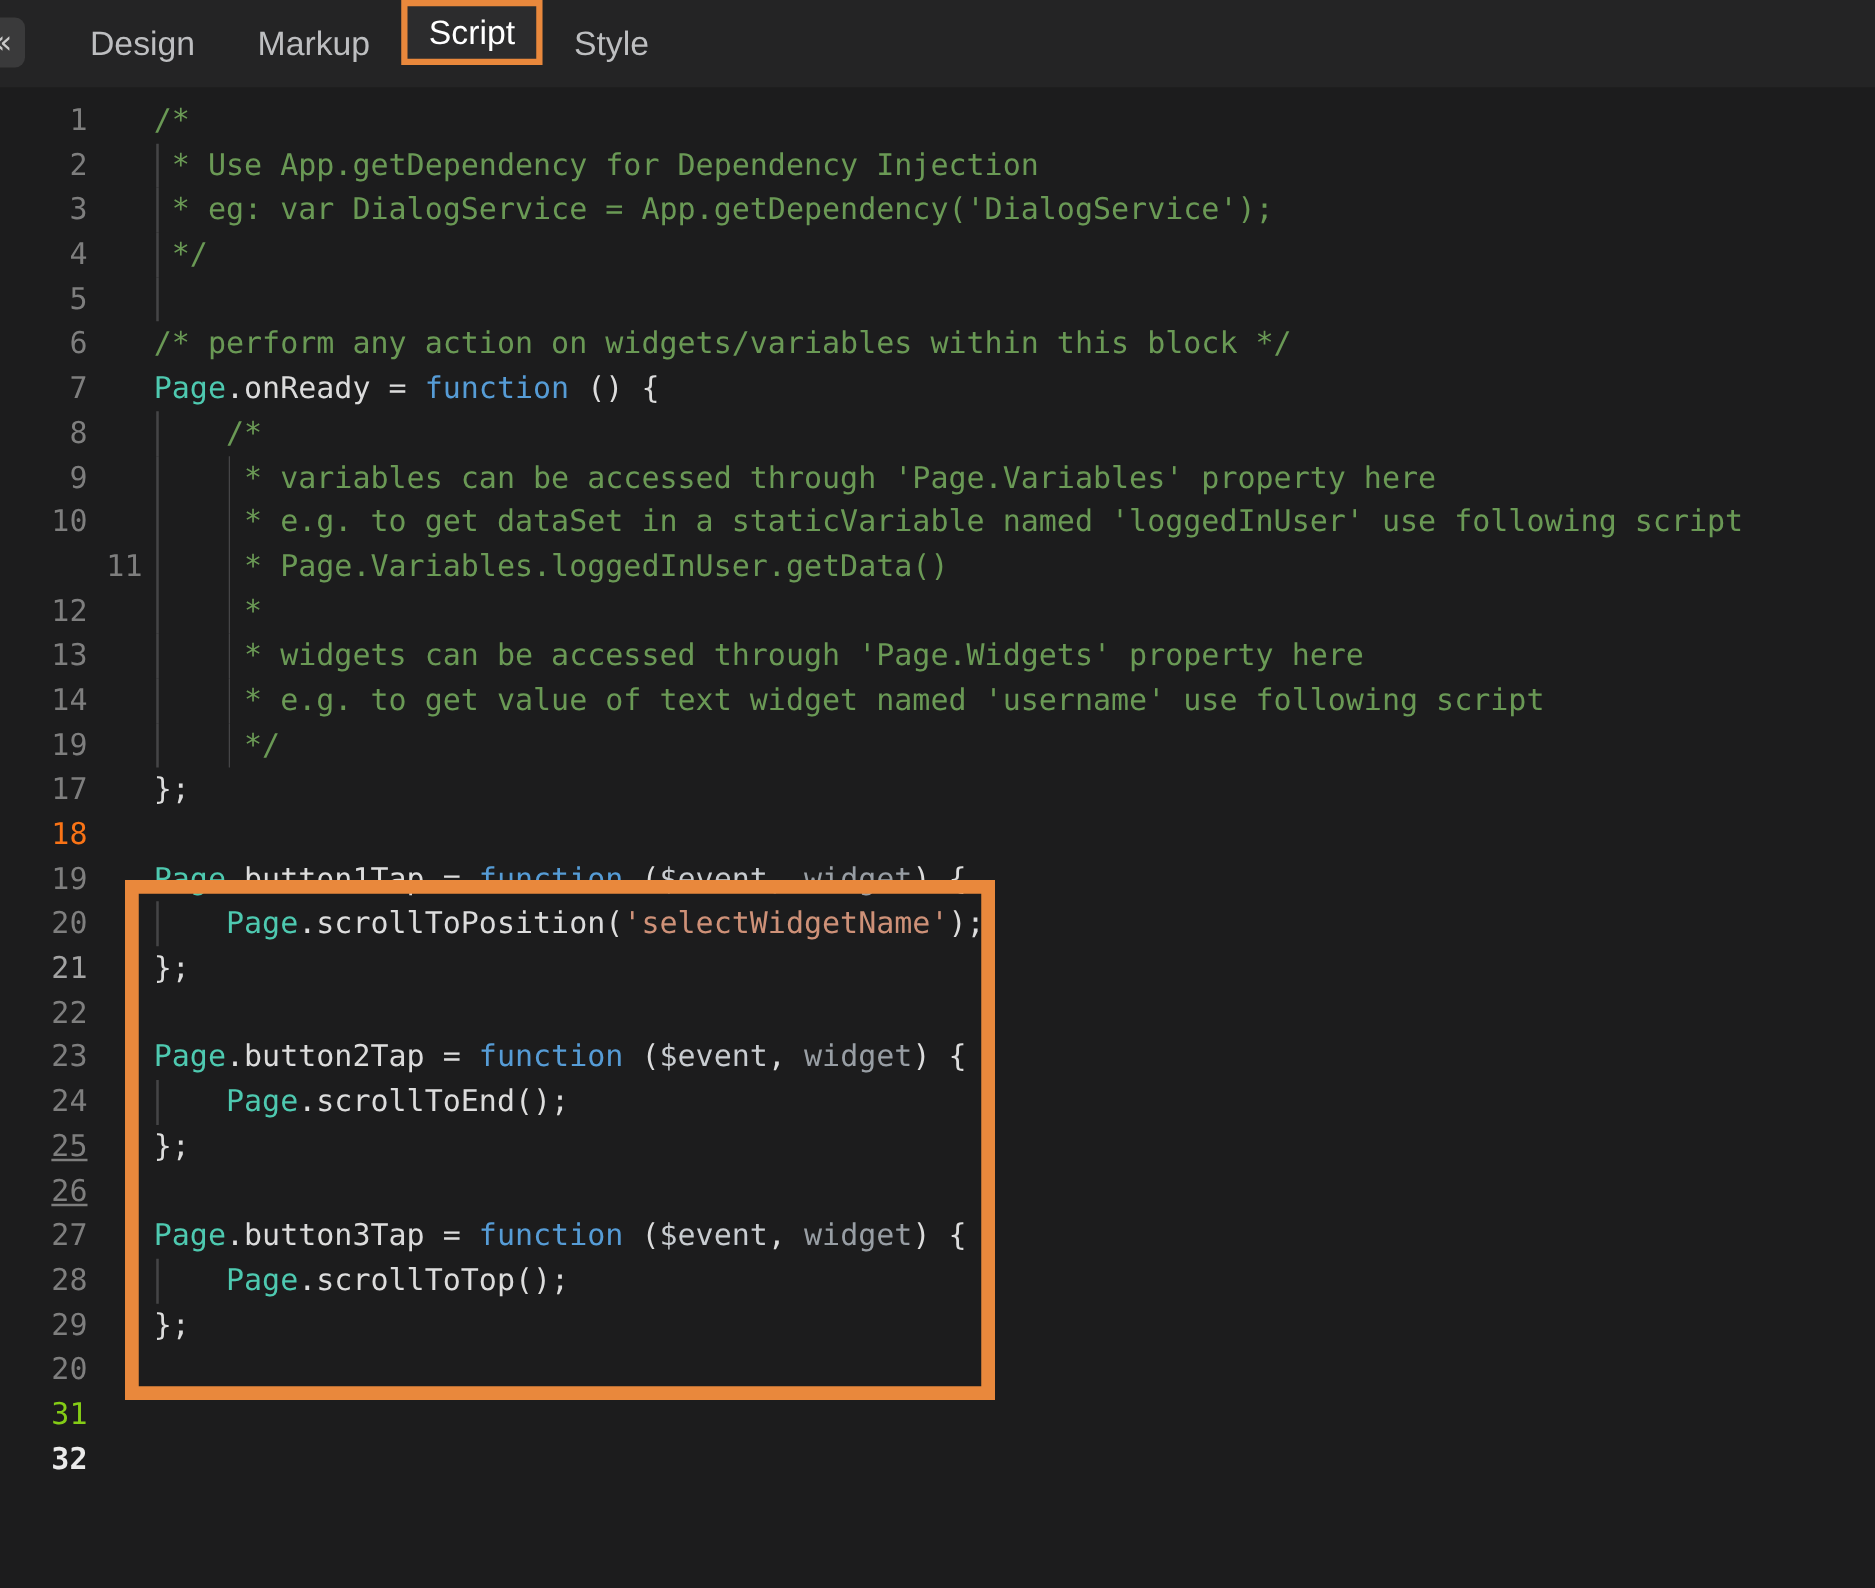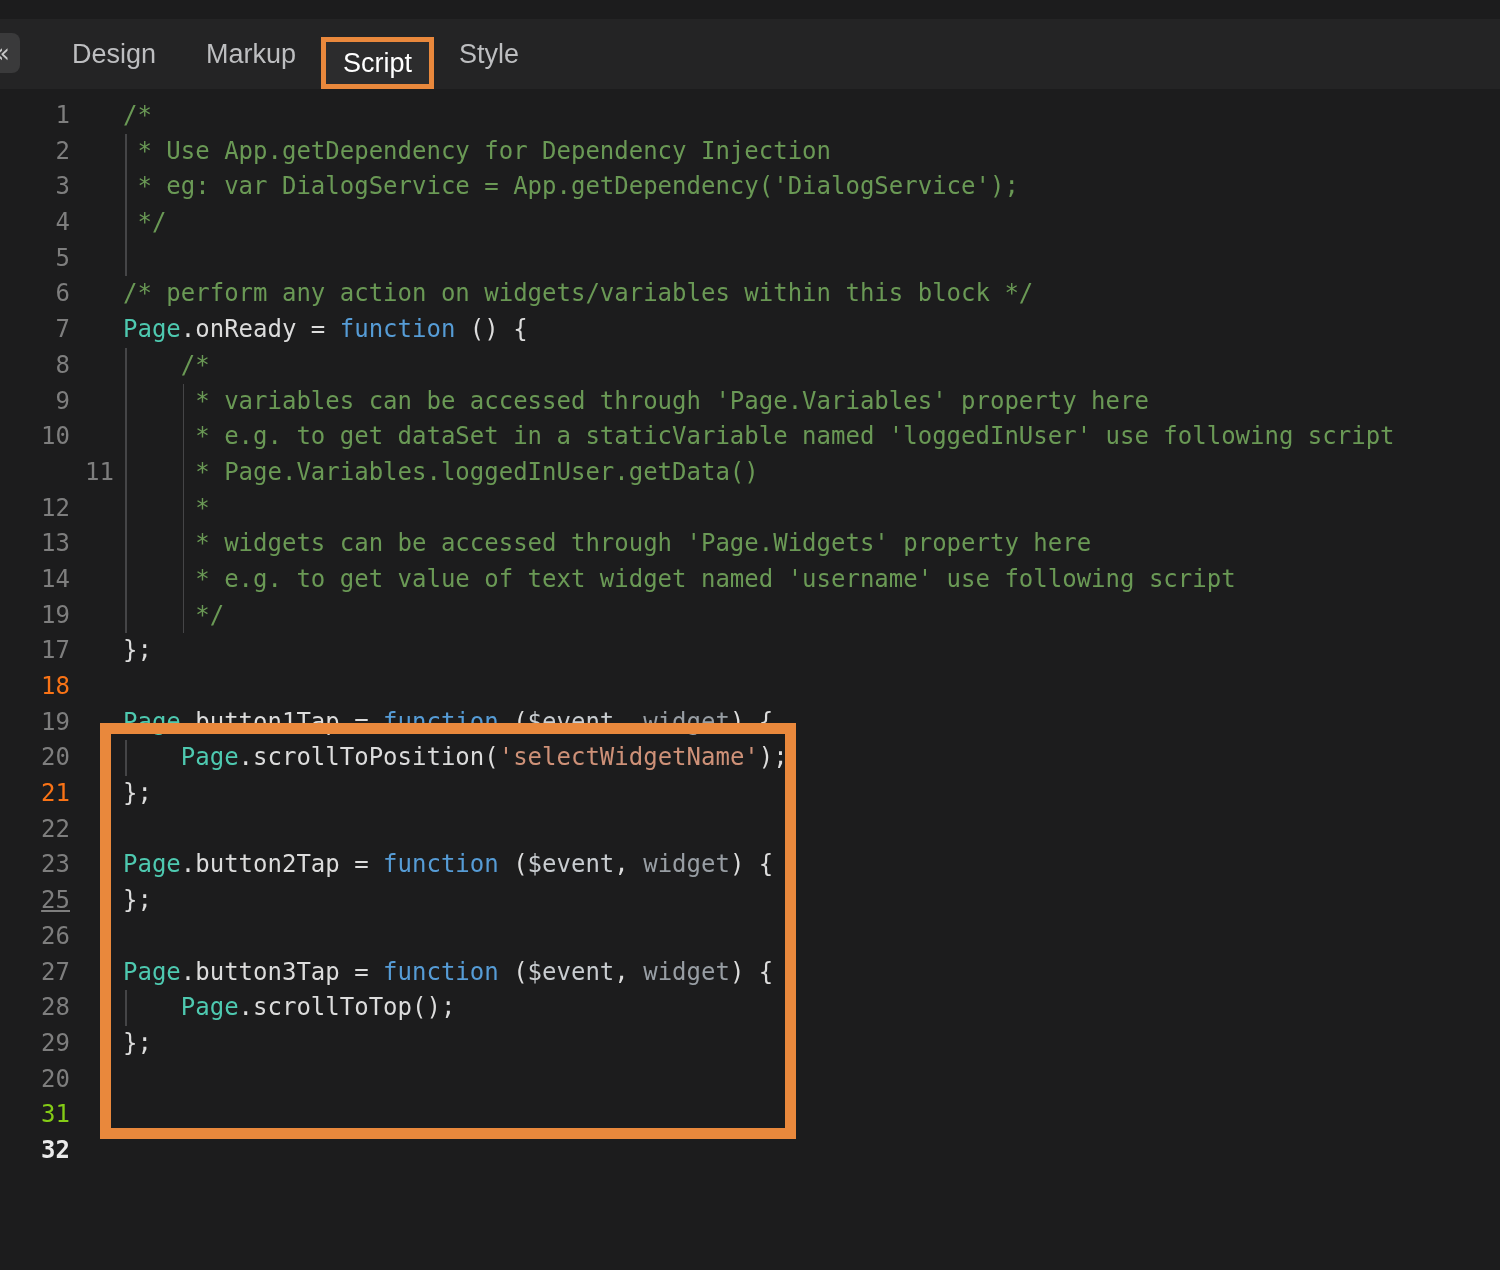--- a/index.html
+++ b/index.html
@@ -33,24 +33,23 @@
     color: #C9C9C9;
     font-size: 26px;
     line-height: 40px;
     text-align: center;
     padding: 0;
     cursor: pointer;
     font-family: "DejaVu Sans", sans-serif;
   }
   .tabs {
     display: flex;
-    align-items: flex-end;
+    align-items: flex-start;
     height: 70px;
     margin-left: 47px;
-    margin-top: 19px;
   }
   .tab {
     padding: 0 25px;
     font-size: 27px;
     color: #BDBEC0;
     line-height: 70px;
     height: 70px;
     cursor: pointer;
     white-space: nowrap;
   }
@@ -152,25 +151,26 @@
         <div class="line"><span class="guide" style="left: 125px; background: rgb(69, 69, 71);"></span><span class="guide" style="left: 182.72px; background: rgb(69, 69, 71);"></span><span class="num" style="color: rgb(126, 126, 126);">10</span><span class="code"><span style="color: rgb(106, 153, 85);">     * e.g. to get dataSet in a staticVariable named 'loggedInUser' use following script</span></span></div>
         <div class="line"><span class="guide" style="left: 125px; background: rgb(69, 69, 71);"></span><span class="guide" style="left: 182.72px; background: rgb(69, 69, 71);"></span><span class="num" style="color: rgb(126, 126, 126); margin-left: 44px;">11</span><span class="code"><span style="color: rgb(106, 153, 85);">     * Page.Variables.loggedInUser.getData()</span></span></div>
         <div class="line"><span class="guide" style="left: 125px; background: rgb(69, 69, 71);"></span><span class="guide" style="left: 182.72px; background: rgb(69, 69, 71);"></span><span class="num" style="color: rgb(126, 126, 126);">12</span><span class="code"><span style="color: rgb(106, 153, 85);">     *</span></span></div>
         <div class="line"><span class="guide" style="left: 125px; background: rgb(69, 69, 71);"></span><span class="guide" style="left: 182.72px; background: rgb(69, 69, 71);"></span><span class="num" style="color: rgb(126, 126, 126);">13</span><span class="code"><span style="color: rgb(106, 153, 85);">     * widgets can be accessed through 'Page.Widgets' property here</span></span></div>
         <div class="line"><span class="guide" style="left: 125px; background: rgb(69, 69, 71);"></span><span class="guide" style="left: 182.72px; background: rgb(69, 69, 71);"></span><span class="num" style="color: rgb(126, 126, 126);">14</span><span class="code"><span style="color: rgb(106, 153, 85);">     * e.g. to get value of text widget named 'username' use following script</span></span></div>
         <div class="line"><span class="guide" style="left: 125px; background: rgb(69, 69, 71);"></span><span class="guide" style="left: 182.72px; background: rgb(69, 69, 71);"></span><span class="num" style="color: rgb(126, 126, 126);">19</span><span class="code"><span style="color: rgb(106, 153, 85);">     */</span></span></div>
         <div class="line"><span class="num" style="color: rgb(126, 126, 126);">17</span><span class="code"><span style="color: rgb(220, 220, 220);">};</span></span></div>
         <div class="line"><span class="num" style="color: #f97316;">18</span><span class="code"></span></div>
         <div class="line"><span class="num" style="color: rgb(126, 126, 126);">19</span><span class="code"><span style="color: rgb(78, 201, 176);">Page</span><span style="color: rgb(220, 220, 220);">.button1Tap = </span><span style="color: rgb(86, 156, 214);">function</span><span style="color: rgb(220, 220, 220);"> (</span><span style="color: rgb(200, 204, 208);">$event</span><span style="color: rgb(220, 220, 220);">, </span><span style="color: rgb(152, 158, 164);">widget</span><span style="color: rgb(220, 220, 220);">) {</span></span></div>
         <div class="line"><span class="guide" style="left: 125px; background: rgb(69, 69, 71);"></span><span class="num" style="color: rgb(126, 126, 126);">20</span><span class="code"><span style="color: rgb(220, 220, 220);">    </span><span style="color: rgb(78, 201, 176);">Page</span><span style="color: rgb(220, 220, 220);">.scrollToPosition(</span><span style="color: rgb(206, 145, 120);">'selectWidgetName'</span><span style="color: rgb(220, 220, 220);">);</span></span></div>
-        <div class="line"><span class="num" style="color: #f97316;">21</span><span class="code"><span style="color: rgb(220, 220, 220);">};</span></span></div>
+        <div class="line"><span class="num" style="color: #a3a3a3;">21</span><span class="code"><span style="color: rgb(220, 220, 220);">};</span></span></div>
         <div class="line"><span class="num" style="color: rgb(126, 126, 126);">22</span><span class="code"></span></div>
         <div class="line"><span class="num" style="color: rgb(126, 126, 126);">23</span><span class="code"><span style="color: rgb(78, 201, 176);">Page</span><span style="color: rgb(220, 220, 220);">.button2Tap = </span><span style="color: rgb(86, 156, 214);">function</span><span style="color: rgb(220, 220, 220);"> (</span><span style="color: rgb(200, 204, 208);">$event</span><span style="color: rgb(220, 220, 220);">, </span><span style="color: rgb(152, 158, 164);">widget</span><span style="color: rgb(220, 220, 220);">) {</span></span></div>
+        <div class="line"><span class="guide" style="left: 125px; background: rgb(69, 69, 71);"></span><span class="num" style="color: rgb(126, 126, 126);">24</span><span class="code"><span style="color: rgb(220, 220, 220);">    </span><span style="color: rgb(78, 201, 176);">Page</span><span style="color: rgb(220, 220, 220);">.scrollToEnd();</span></span></div>
         <div class="line"><span class="num" style="color: rgb(126, 126, 126); text-decoration: underline;">25</span><span class="code"><span style="color: rgb(220, 220, 220);">};</span></span></div>
-        <div class="line"><span class="num" style="color: rgb(126, 126, 126);">26</span><span class="code"></span></div>
+        <div class="line"><span class="num" style="color: rgb(126, 126, 126); text-decoration: underline;">26</span><span class="code"></span></div>
         <div class="line"><span class="num" style="color: rgb(126, 126, 126);">27</span><span class="code"><span style="color: rgb(78, 201, 176);">Page</span><span style="color: rgb(220, 220, 220);">.button3Tap = </span><span style="color: rgb(86, 156, 214);">function</span><span style="color: rgb(220, 220, 220);"> (</span><span style="color: rgb(200, 204, 208);">$event</span><span style="color: rgb(220, 220, 220);">, </span><span style="color: rgb(152, 158, 164);">widget</span><span style="color: rgb(220, 220, 220);">) {</span></span></div>
         <div class="line"><span class="guide" style="left: 125px; background: rgb(69, 69, 71);"></span><span class="num" style="color: rgb(126, 126, 126);">28</span><span class="code"><span style="color: rgb(220, 220, 220);">    </span><span style="color: rgb(78, 201, 176);">Page</span><span style="color: rgb(220, 220, 220);">.scrollToTop();</span></span></div>
         <div class="line"><span class="num" style="color: rgb(126, 126, 126);">29</span><span class="code"><span style="color: rgb(220, 220, 220);">};</span></span></div>
         <div class="line"><span class="num" style="color: rgb(126, 126, 126);">20</span><span class="code"></span></div>
         <div class="line"><span class="num" style="color: #84cc16;">31</span><span class="code"></span></div>
         <div class="line"><span class="num active" style="color: rgb(234, 234, 234);">32</span><span class="code"></span></div>
       </div>
     <div class="highlight-box accent-border" style="border-color: rgb(233, 136, 60);"></div>
   </main>
 

